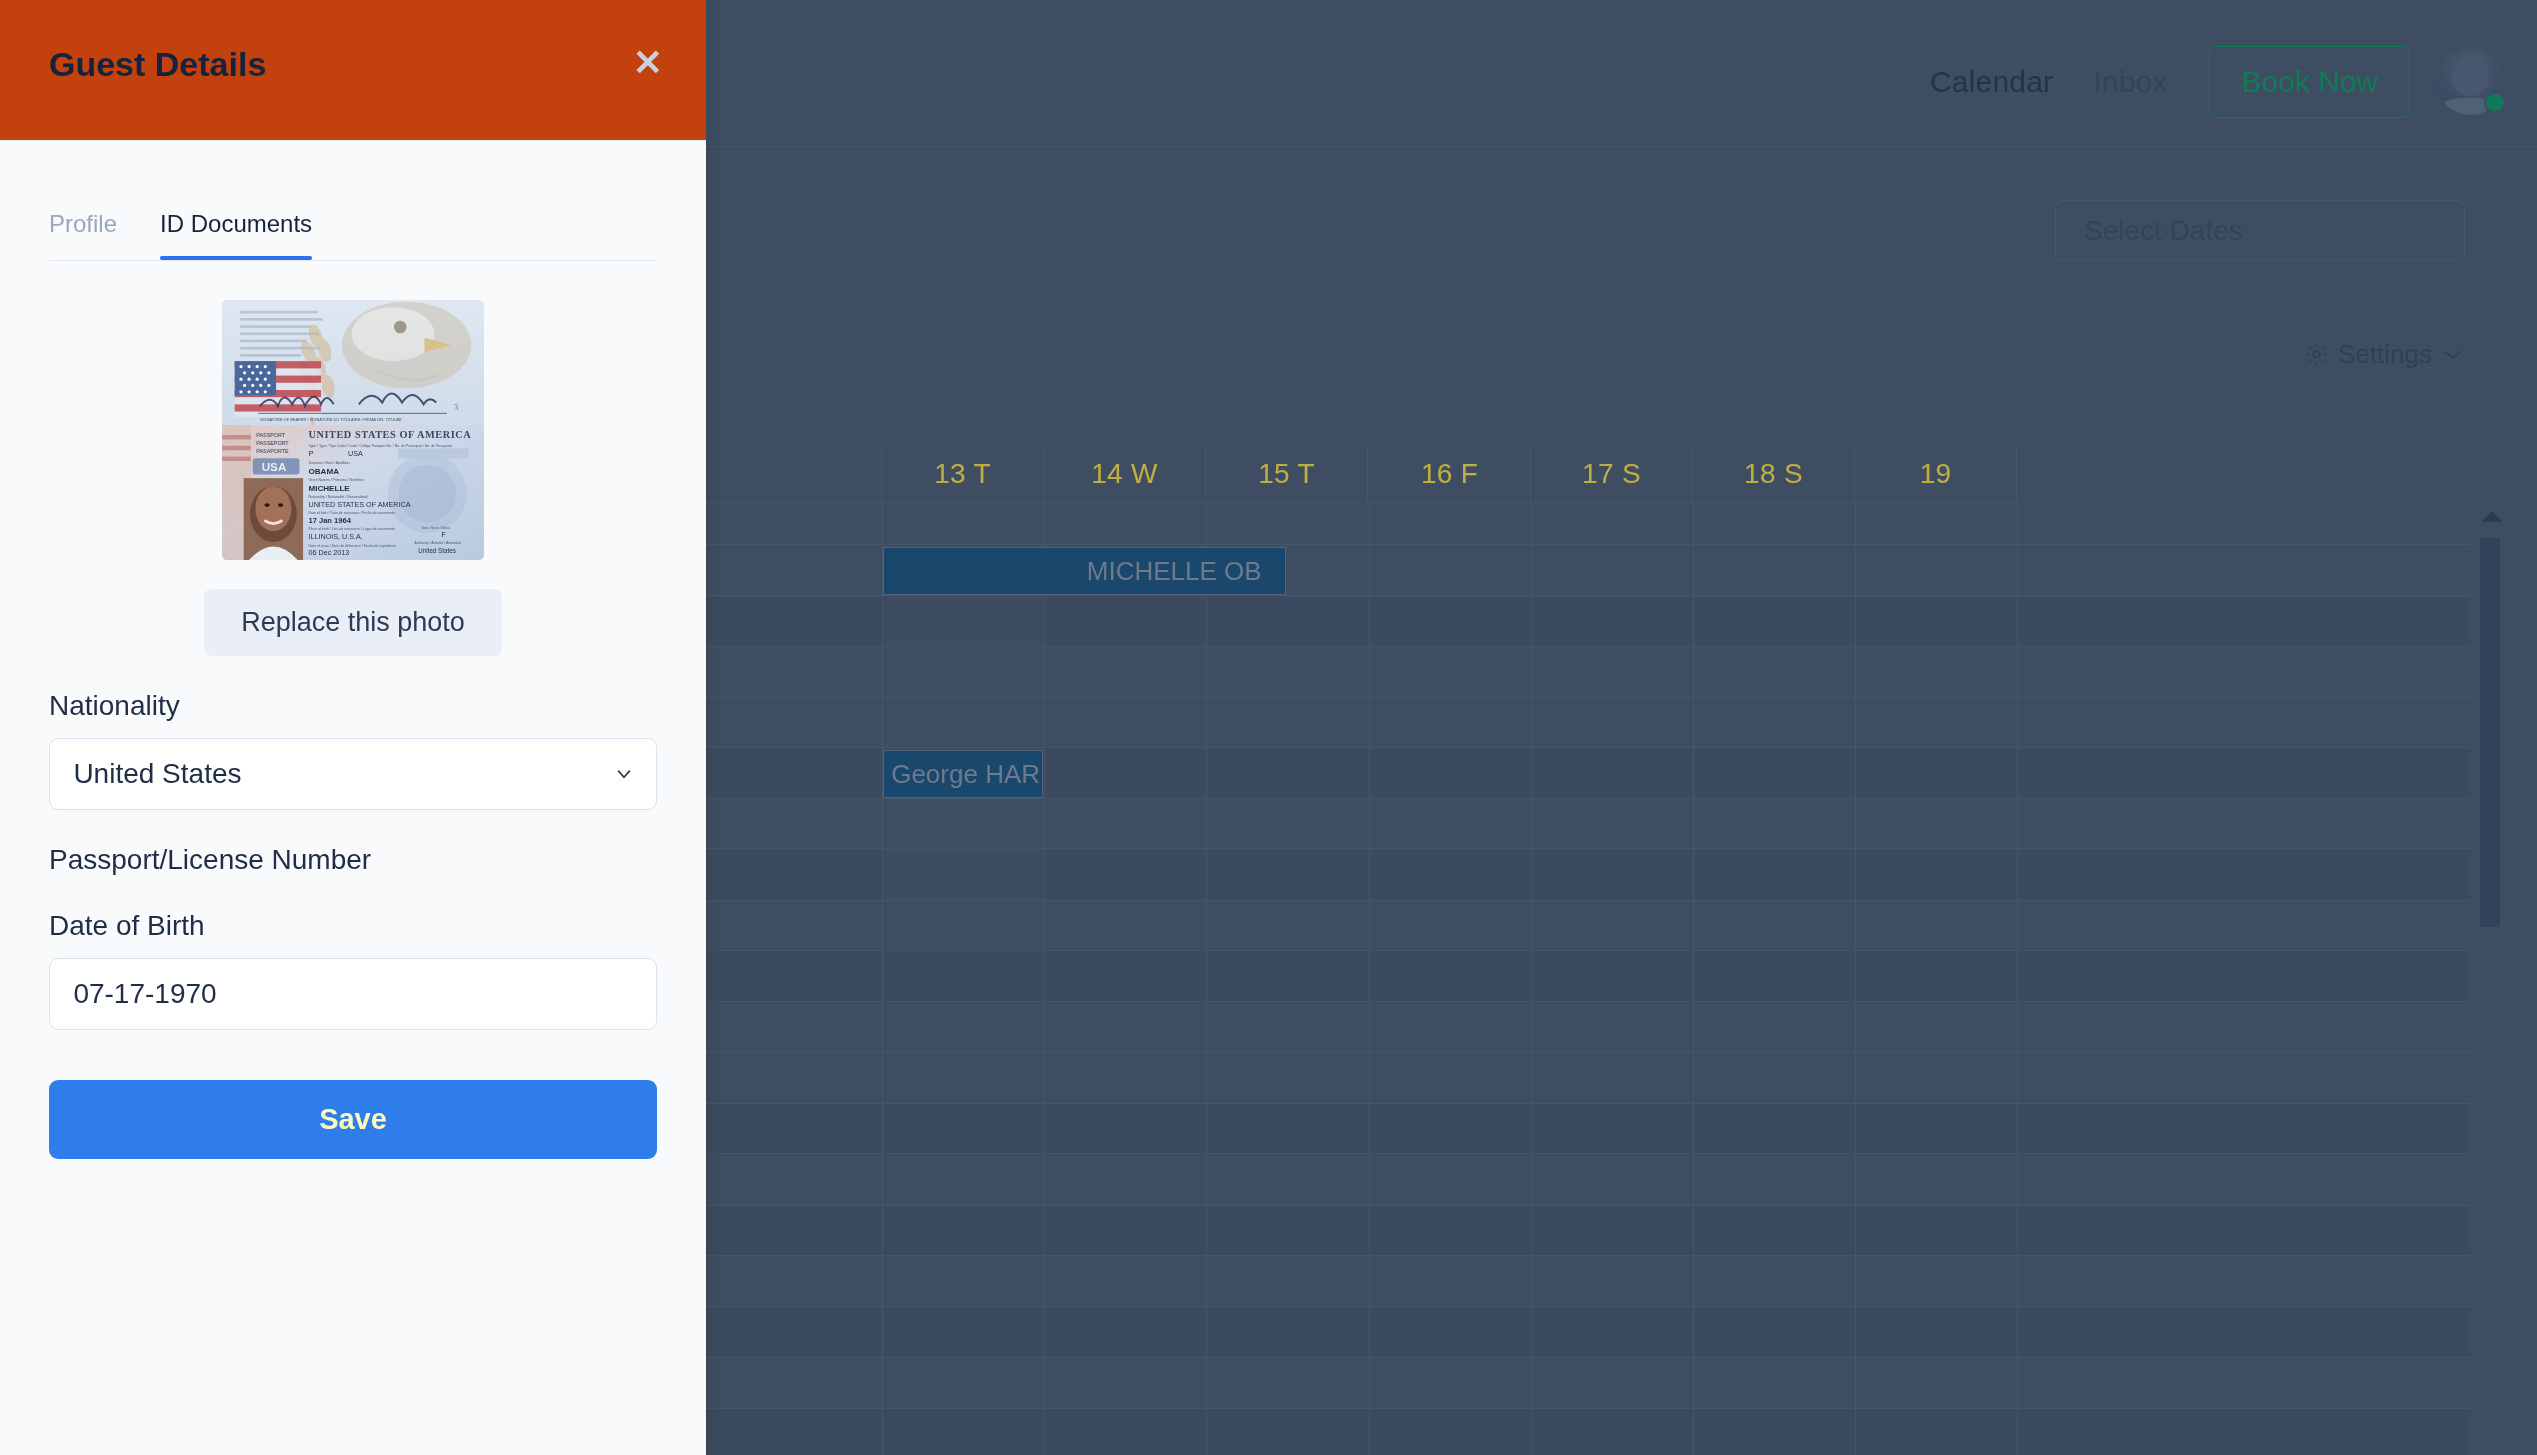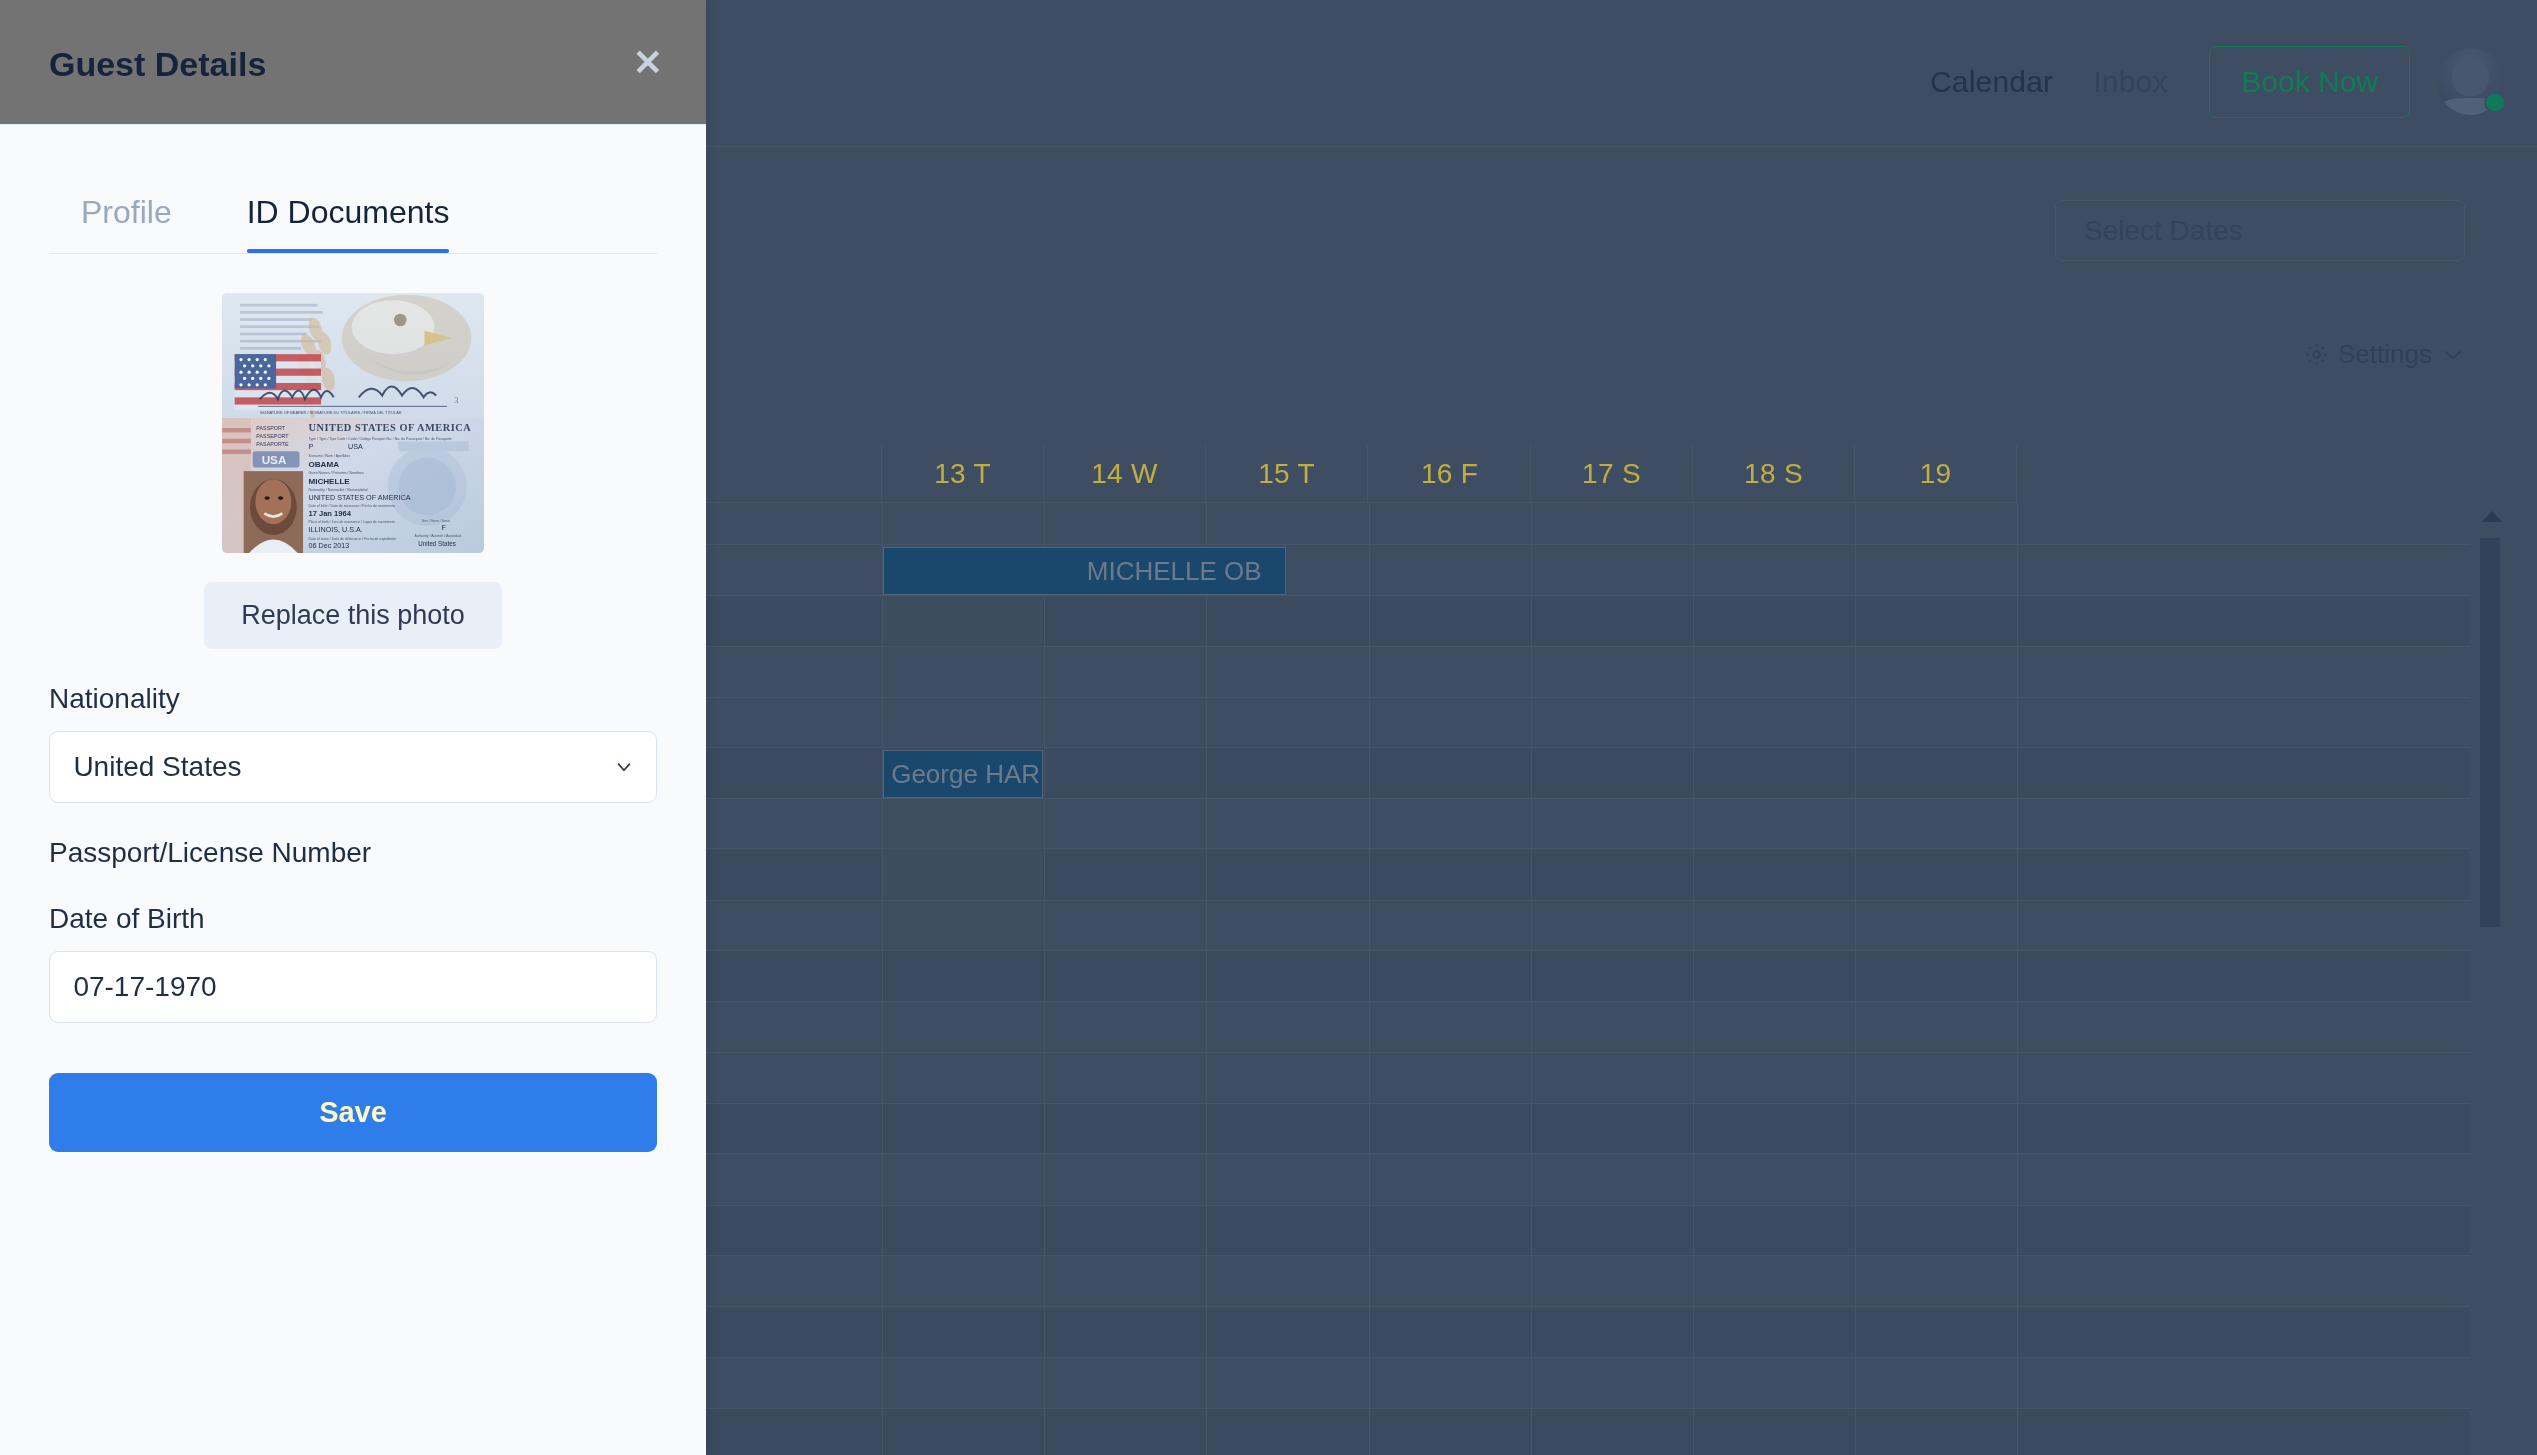--- a/index.html
+++ b/index.html
@@ -159,41 +159,41 @@
 
   
   .panel {
     position: absolute; left: 0; top: 0;
     width: 706px; height: 1456px;
     background: #f8fafc;
     display: flex; flex-direction: column;
     box-shadow: 1.8px 0 12.6px rgba(0,0,0,0.10);
   }
   .panel-header {
-    height: 125px; background: #737373;
+    height: 141px; background: #c2410c;
     border-bottom: 0.9px solid #e6ecf3;
     position: relative; flex: 0 0 auto; text-align: right;
   }
   .panel-title {
     position: absolute; left: 49px; top: 45px;
     font-size: 34px; font-weight: bold; color: #16233c;
   }
   .panel-close {
     position: absolute; right: 43px; top: 45px;
     font-size: 36px; color: #c6d2e0; cursor: pointer; line-height: 1;
     font-weight: bold;
   }
   .tabs {
     position: relative; flex: 0 0 auto;
     margin: 69px 49px 0 49px;
     display: flex; gap: 0; border-bottom: 0.9px solid #e2e8f0;
   }
   .tab {
-    font-size: 32px; padding: 0 0 21.6px 0; margin-right: 43px;
-    color: #9aa8bd; cursor: pointer; position: relative; margin-left: 32px;
+    font-size: 24px; padding: 0 0 21.6px 0; margin-right: 43px;
+    color: #9aa8bd; cursor: pointer; position: relative;
   }
   .tab.active { color: #16233c; }
   .tab.active::after {
     content: ""; position: absolute; left: 0; right: 0; bottom: -0.9px;
     height: 4.5px; background: #2f6fed; border-radius: 1.8px;
   }
   .panel-body {
     flex: 1 1 auto; padding: 0 49px; overflow: hidden;
   }
 

